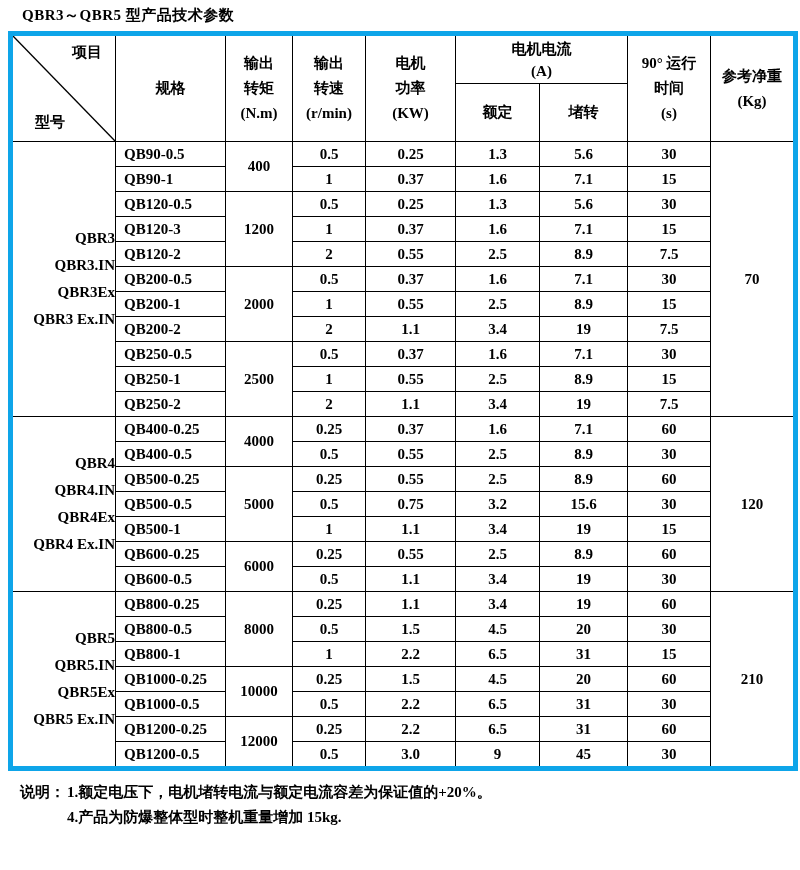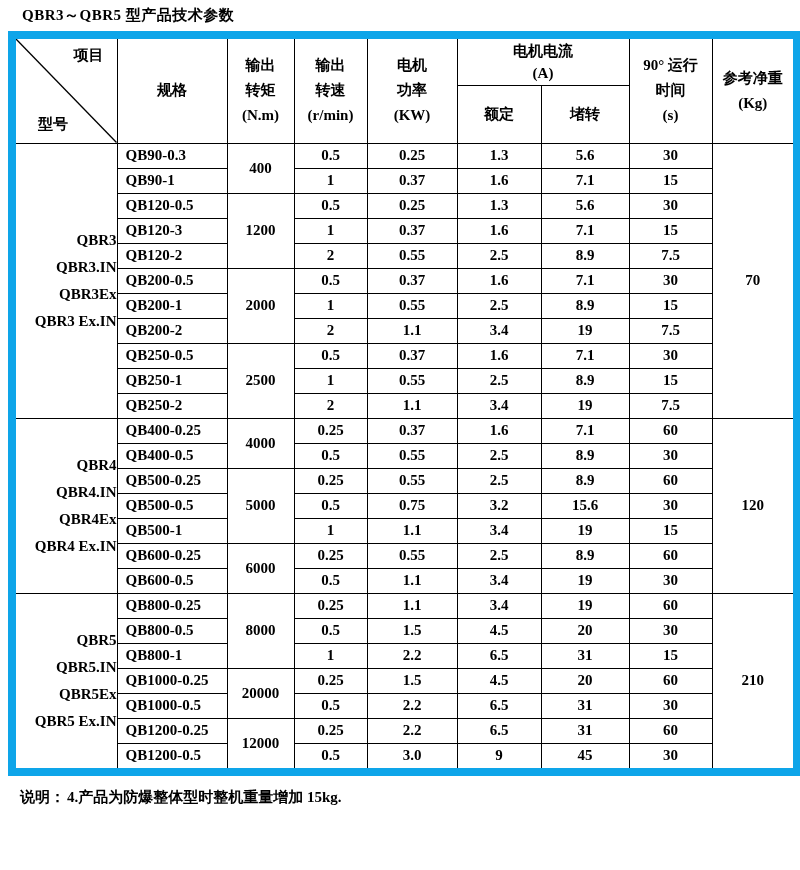--- a/index.html
+++ b/index.html
@@ -4,21 +4,21 @@
 <style>
   html,body { margin:0; padding:0; }
   body {
     width:800px; height:870px; background:#ffffff; color:#000;
     font-family:"Liberation Serif","DejaVu Serif",serif; font-weight:bold;
     overflow:hidden;
   }
   .title { font-size:15px; margin:6px 0 6px 22px; letter-spacing:0.5px; }
   table.spec {
     border-collapse:collapse; table-layout:fixed;
-    width:785px; margin-left:8px; border:8px solid #0ea5e9;
+    width:785px; margin-left:8px; border:5px solid #0ea5e9;
   }
   .spec th, .spec td {
     border:1px solid #000; text-align:center; vertical-align:middle;
     font-size:15px; font-weight:bold; padding:0; overflow:hidden;
   }
   thead tr.h1 { height:50px; }
   thead tr.h2 { height:58px; }
   .hline { line-height:25px; }
   .hline2 { line-height:22px; }
   tbody td { height:24px; }
@@ -97,21 +97,21 @@
     </tr>
   </thead>
   <tbody id="spec-body">
       <tr>
         <td class="model-cell" rowspan="11">
           <div>QBR3</div>
           <div>QBR3.IN</div>
           <div>QBR3Ex</div>
           <div>QBR3 Ex.IN</div>
         </td>
-        <td class="spec-cell">QB90-0.3</td>
+        <td class="spec-cell">QB90-0.5</td>
         <td class="torque-cell" rowspan="2">400</td>
         <td class="num-cell">0.5</td>
         <td class="num-cell">0.25</td>
         <td class="num-cell">1.3</td>
         <td class="num-cell">5.6</td>
         <td class="num-cell">30</td>
         <td class="weight-cell" rowspan="11">70</td>
       </tr>
       <tr>
         <td class="spec-cell">QB90-1</td>
@@ -289,21 +289,21 @@
       <tr>
         <td class="spec-cell">QB800-1</td>
         <td class="num-cell">1</td>
         <td class="num-cell">2.2</td>
         <td class="num-cell">6.5</td>
         <td class="num-cell">31</td>
         <td class="num-cell">15</td>
       </tr>
       <tr>
         <td class="spec-cell">QB1000-0.25</td>
-        <td class="torque-cell" rowspan="2">20000</td>
+        <td class="torque-cell" rowspan="2">10000</td>
         <td class="num-cell">0.25</td>
         <td class="num-cell">1.5</td>
         <td class="num-cell">4.5</td>
         <td class="num-cell">20</td>
         <td class="num-cell">60</td>
       </tr>
       <tr>
         <td class="spec-cell">QB1000-0.5</td>
         <td class="num-cell">0.5</td>
         <td class="num-cell">2.2</td>
@@ -327,16 +327,17 @@
         <td class="num-cell">9</td>
         <td class="num-cell">45</td>
         <td class="num-cell">30</td>
       </tr>
     </tbody>
 </table>
 
 <div class="notes">
   <div class="notes-label">说明：</div>
   <div class="notes-items">
+    <div>1.额定电压下，电机堵转电流与额定电流容差为保证值的+20%。</div>
     <div>4.产品为防爆整体型时整机重量增加 15kg.</div>
 
   </div>
 </div>
 
 </body></html>

